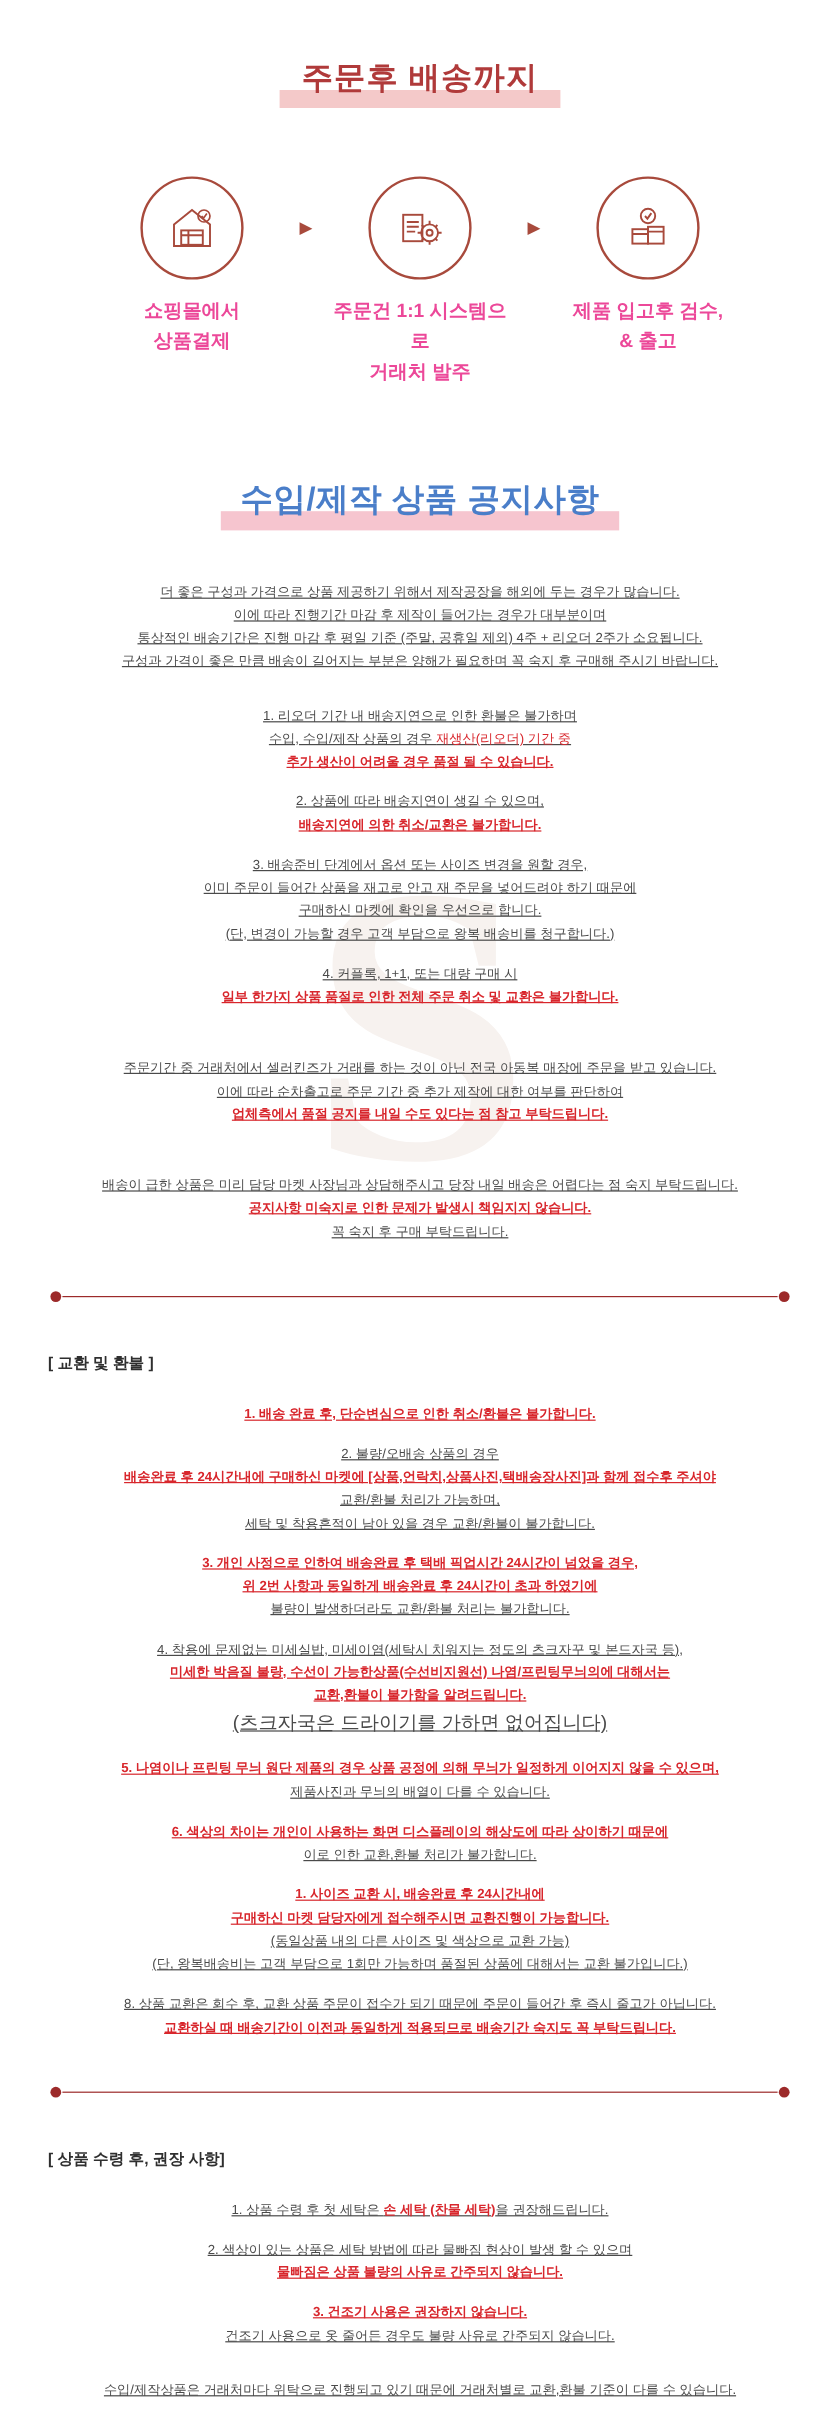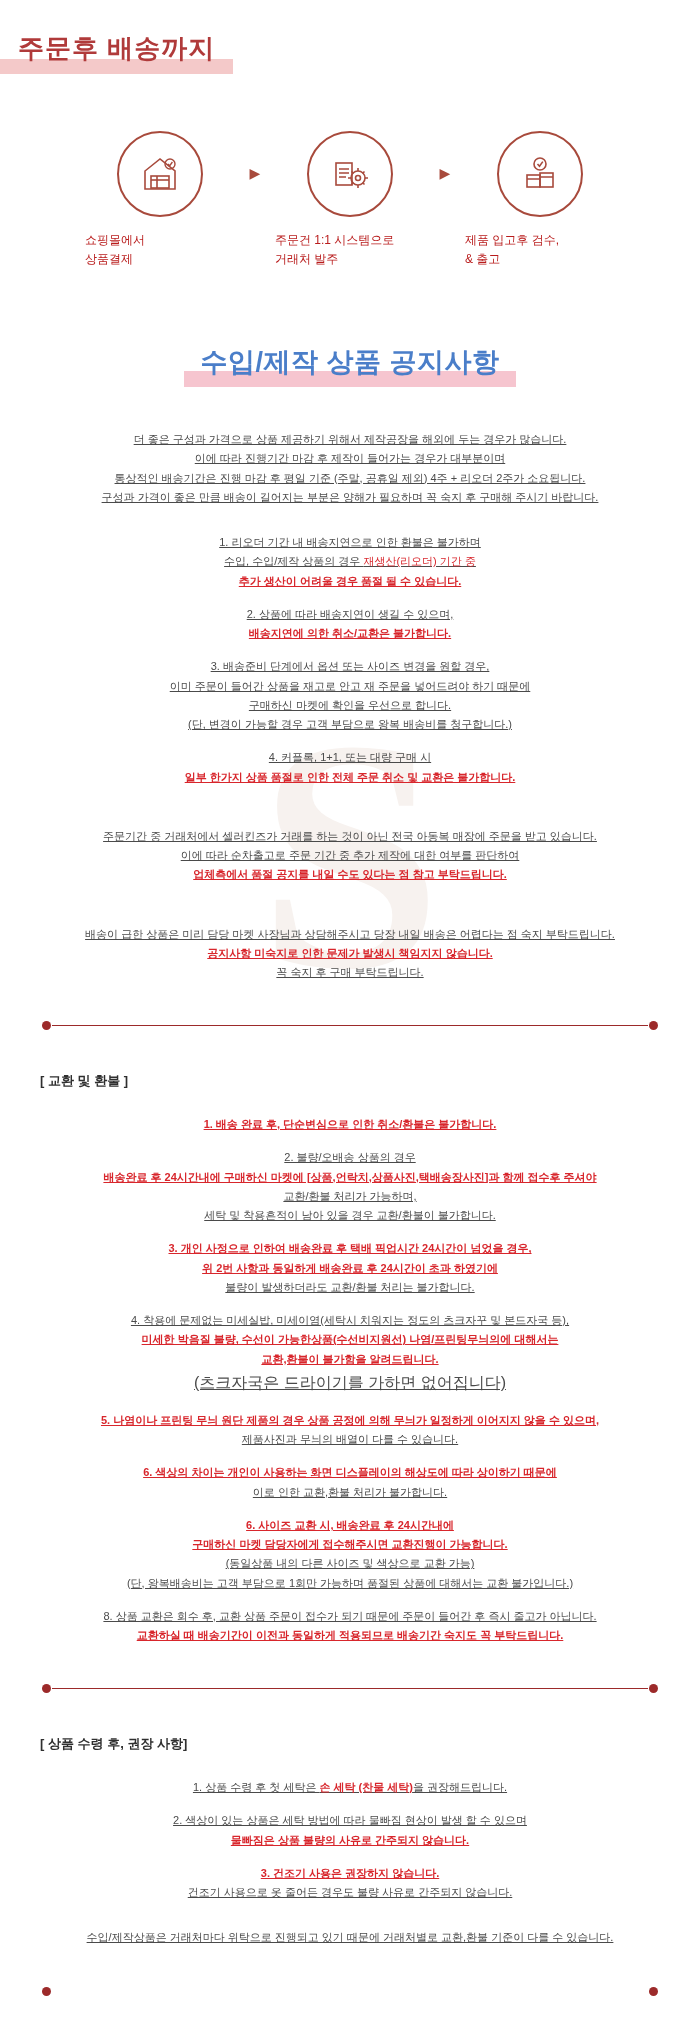--- a/index.html
+++ b/index.html
@@ -24,21 +24,21 @@
     font-size: 330px;
     color: #f7f2ef;
     font-weight: bold;
     z-index: 0;
     user-select: none;
     line-height: 1;
   }
   .content { position: relative; z-index: 1; }
 
   
-  .sec1 { padding-top: 24px; }
+  .sec1 { padding-top: 40px; text-align: center; }
   .title-band {
     display: inline-block;
     position: relative;
     padding: 2px 18px 4px;
     font-size: 26px;
     font-weight: bold;
     color: #b03a3a;
     letter-spacing: 1px;
   }
   .title-band .band {
@@ -59,24 +59,24 @@
   .step { width: 150px; }
   .circle {
     width: 86px; height: 86px;
     border: 2px solid #a84a3c;
     border-radius: 50%;
     margin: 0 auto 14px;
     display: flex; align-items: center; justify-content: center;
     color: #a84a3c;
   }
   .step-label {
-    font-size: 12px;
-    color: #b91c1c;
+    font-size: 16px;
+    color: #ec4899;
     line-height: 1.6;
-    font-weight: normal;
+    font-weight: bold;
     white-space: pre-line;
   }
   .arrow {
     width: 40px;
     display: flex;
     align-items: center;
     justify-content: center;
     height: 86px;
     color: #a84a3c;
     font-size: 14px;
@@ -322,21 +322,21 @@
       <div class="gap-sm"></div>
 
       <div>
         <p class="red">6. 색상의 차이는 개인이 사용하는 화면 디스플레이의 해상도에 따라 상이하기 때문에</p>
         <p>이로 인한 교환,환불 처리가 불가합니다.</p>
       </div>
 
       <div class="gap-sm"></div>
 
       <div>
-        <p class="red">6. 사이즈 교환 시, 배송완료 후 24시간내에</p>
+        <p class="red">1. 사이즈 교환 시, 배송완료 후 24시간내에</p>
         <p class="red">구매하신 마켓 담당자에게 접수해주시면 교환진행이 가능합니다.</p>
         <p>(동일상품 내의 다른 사이즈 및 색상으로 교환 가능)</p>
         <p>(단, 왕복배송비는 고객 부담으로 1회만 가능하며 품절된 상품에 대해서는 교환 불가입니다.)</p>
       </div>
 
       <div class="gap-sm"></div>
 
       <div>
         <p>8. 상품 교환은 회수 후, 교환 상품 주문이 접수가 되기 때문에 주문이 들어간 후 즉시 줄고가 아닙니다.</p>
         <p class="red">교환하실 때 배송기간이 이전과 동일하게 적용되므로 배송기간 숙지도 꼭 부탁드립니다.</p>

